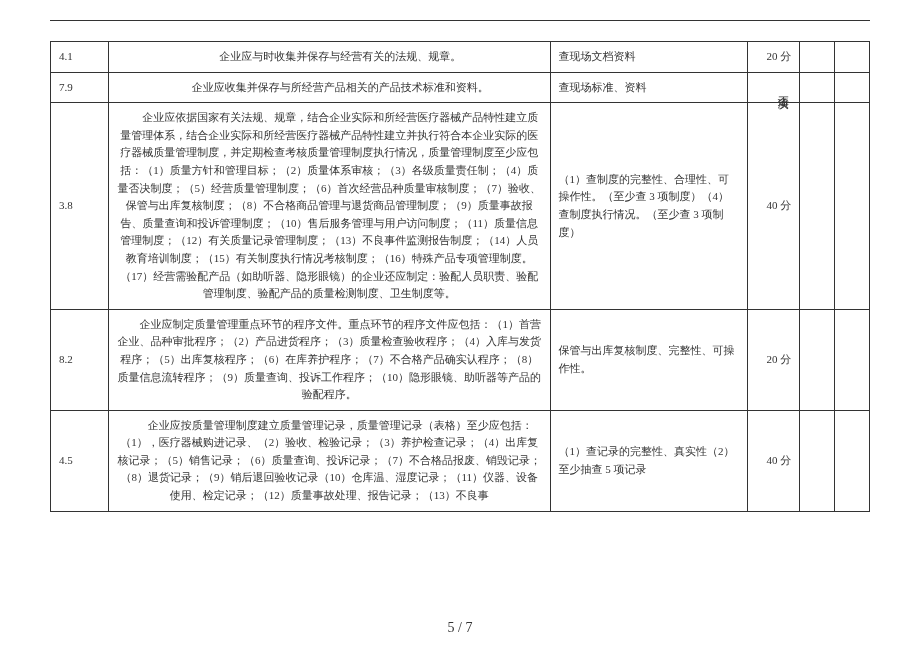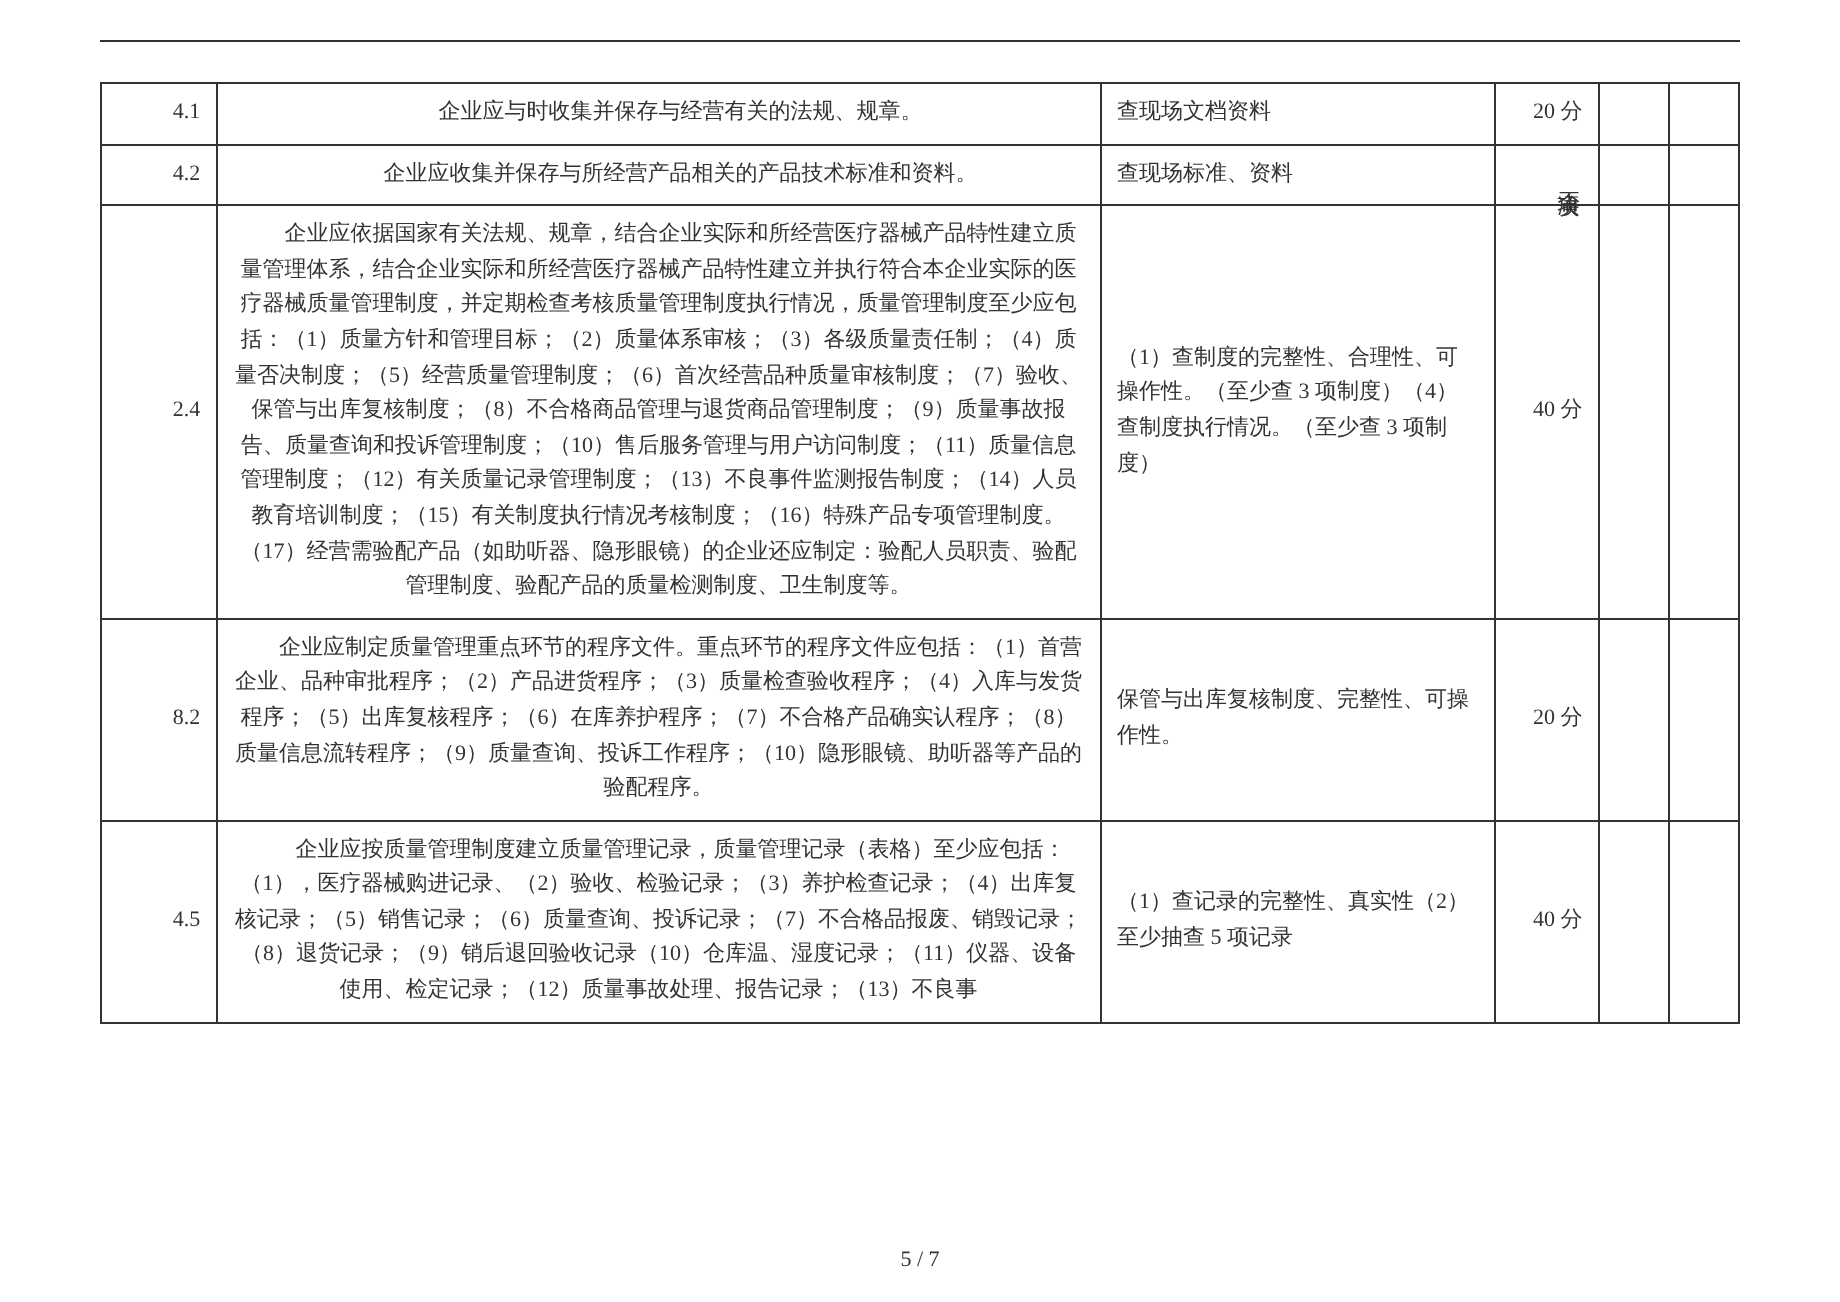--- a/index.html
+++ b/index.html
@@ -22,34 +22,34 @@
       width: 100%;
       table-layout: fixed;
     }
     td {
       border: 1px solid #333;
       padding: 6px 8px;
       vertical-align: middle;
       line-height: 1.6;
       font-size: 11px;
     }
-    .col-num { width: 50px; text-align: right; }
+    .col-num { width: 50px; text-align: left; }
     .col-content { width: 380px; text-align: center; }
     .col-method { width: 170px; text-align: left; }
     .col-score { width: 45px; text-align: right; }
     .col-blank1 { width: 30px; }
     .col-blank2 { width: 30px; }
     .indent { text-indent: 2em; }
     .page-footer {
       position: absolute;
       bottom: 15px;
       left: 0;
       width: 100%;
       text-align: center;
-      font-size: 11px;
+      font-size: 14px;
       color: #333;
     }
     .vert {
       writing-mode: vertical-rl;
       text-orientation: upright;
       letter-spacing: 1px;
       display: inline-block;
     }
   </style>
 </head>
@@ -63,31 +63,31 @@
       <td class="col-num">4.1</td>
       <td class="col-content">
           <div class="indent">企业应与时收集并保存与经营有关的法规、规章。</div>
         </td>
       <td class="col-method">查现场文档资料</td>
       <td class="col-score">20 分</td>
       <td class="col-blank1"></td>
       <td class="col-blank2"></td>
     </tr>
     <tr>
-      <td class="col-num">4.2</td>
+      <td class="col-num">7.9</td>
       <td class="col-content">
           <div class="indent">企业应收集并保存与所经营产品相关的产品技术标准和资料。</div>
         </td>
       <td class="col-method">查现场标准、资料</td>
       <td class="col-score"><span class="vert">否决项</span></td>
       <td class="col-blank1"></td>
       <td class="col-blank2"></td>
     </tr>
     <tr>
-      <td class="col-num">2.4</td>
+      <td class="col-num">3.8</td>
       <td class="col-content">
           <div class="indent">企业应依据国家有关法规、规章，结合企业实际和所经营医疗器械产品特性建立质量管理体系，结合企业实际和所经营医疗器械产品特性建立并执行符合本企业实际的医疗器械质量管理制度，并定期检查考核质量管理制度执行情况，质量管理制度至少应包括：（1）质量方针和管理目标；（2）质量体系审核；（3）各级质量责任制；（4）质量否决制度；（5）经营质量管理制度；（6）首次经营品种质量审核制度；（7）验收、保管与出库复核制度；（8）不合格商品管理与退货商品管理制度；（9）质量事故报告、质量查询和投诉管理制度；（10）售后服务管理与用户访问制度；（11）质量信息管理制度；（12）有关质量记录管理制度；（13）不良事件监测报告制度；（14）人员教育培训制度；（15）有关制度执行情况考核制度；（16）特殊产品专项管理制度。（17）经营需验配产品（如助听器、隐形眼镜）的企业还应制定：验配人员职责、验配管理制度、验配产品的质量检测制度、卫生制度等。</div>
         </td>
       <td class="col-method">（1）查制度的完整性、合理性、可操作性。（至少查 3 项制度）（4）查制度执行情况。（至少查 3 项制度）</td>
       <td class="col-score">40 分</td>
       <td class="col-blank1"></td>
       <td class="col-blank2"></td>
     </tr>
     <tr>
       <td class="col-num">8.2</td>

